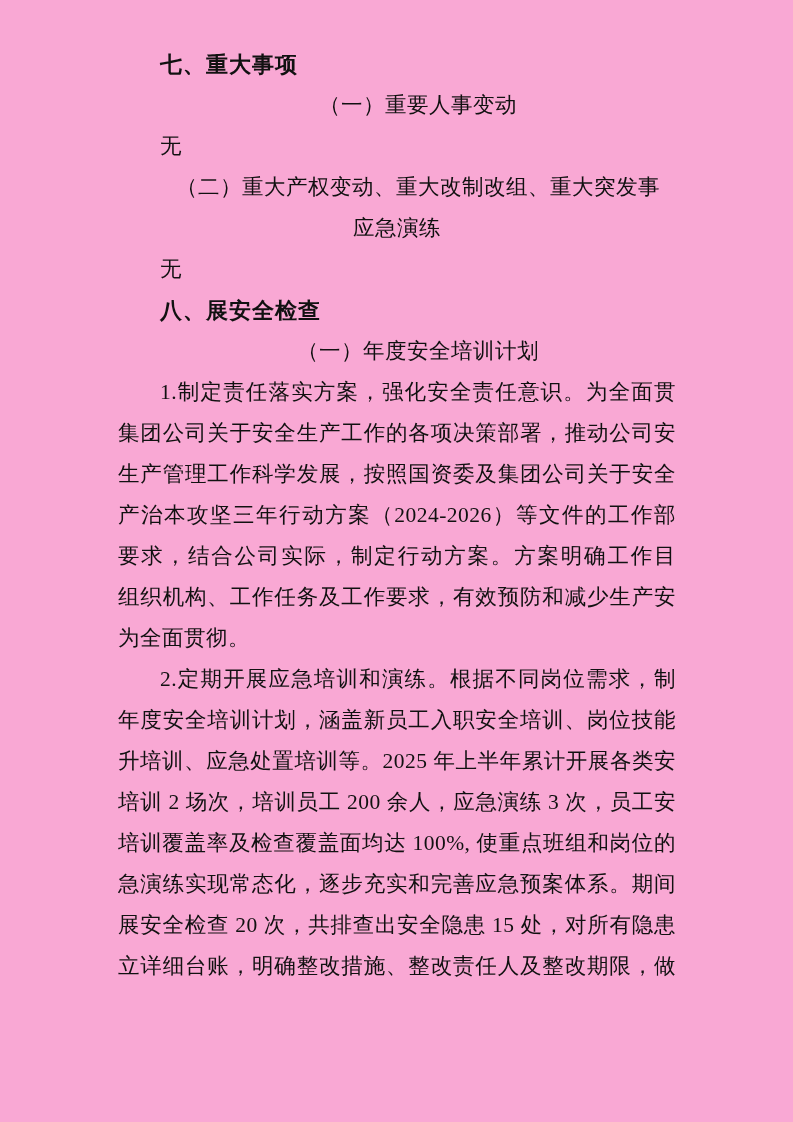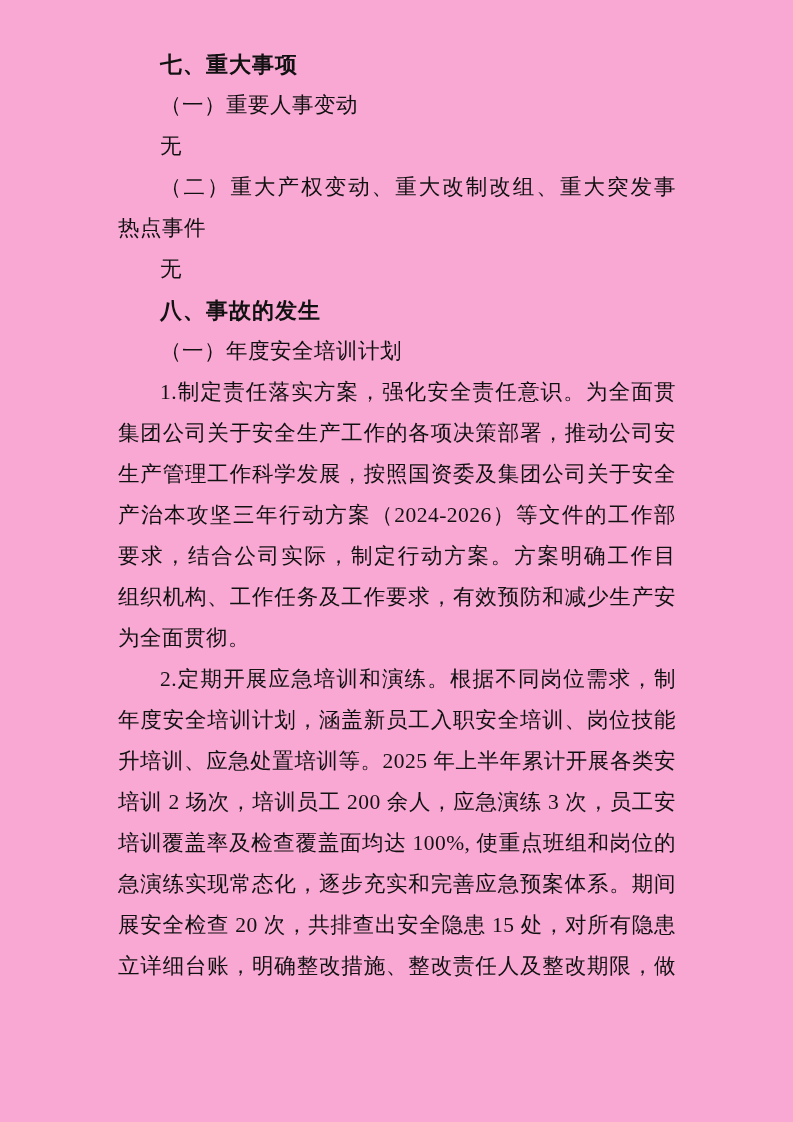--- a/index.html
+++ b/index.html
@@ -33,20 +33,21 @@
     font-family: "Liberation Sans", "DejaVu Sans", sans-serif;
     font-weight: bold;
     font-size: 22px;
     letter-spacing: 1px;
   }
   .subheading .line {
     font-family: "Liberation Serif", "DejaVu Serif", serif;
     font-weight: normal;
     font-size: 21.5px;
     letter-spacing: 0.5px;
+    text-align: center;
   }
   .body .line {
     font-family: "Liberation Serif", "DejaVu Serif", serif;
     font-weight: normal;
     font-size: 21.5px;
     letter-spacing: 0.5px;
   }
 </style>
 </head>
 <body>
@@ -56,27 +57,27 @@
       <div class="line indent">七、重大事项</div>
     </div>
     <div class="block subheading">
       <div class="line indent">（一）重要人事变动</div>
     </div>
     <div class="block body">
       <div class="line indent">无</div>
     </div>
     <div class="block subheading">
       <div class="line indent justify">（二）重大产权变动、重大改制改组、重大突发事件、</div>
-      <div class="line">热点事件</div>
+      <div class="line">应急演练</div>
     </div>
     <div class="block body">
       <div class="line indent">无</div>
     </div>
     <div class="block heading">
-      <div class="line indent">八、事故的发生</div>
+      <div class="line indent">八、展安全检查</div>
     </div>
     <div class="block subheading">
       <div class="line indent">（一）年度安全培训计划</div>
     </div>
     <div class="block body">
       <div class="line indent justify">1.制定责任落实方案，强化安全责任意识。为全面贯彻</div>
       <div class="line justify">集团公司关于安全生产工作的各项决策部署，推动公司安全</div>
       <div class="line justify">生产管理工作科学发展，按照国资委及集团公司关于安全生</div>
       <div class="line justify">产治本攻坚三年行动方案（2024-2026）等文件的工作部署</div>
       <div class="line justify">要求，结合公司实际，制定行动方案。方案明确工作目标，</div>

